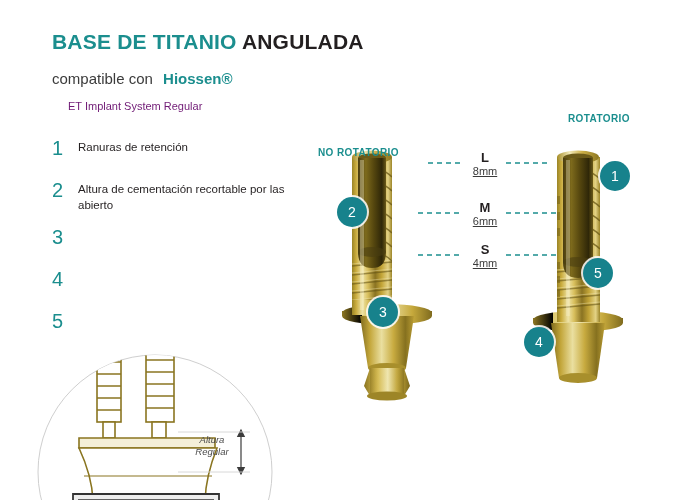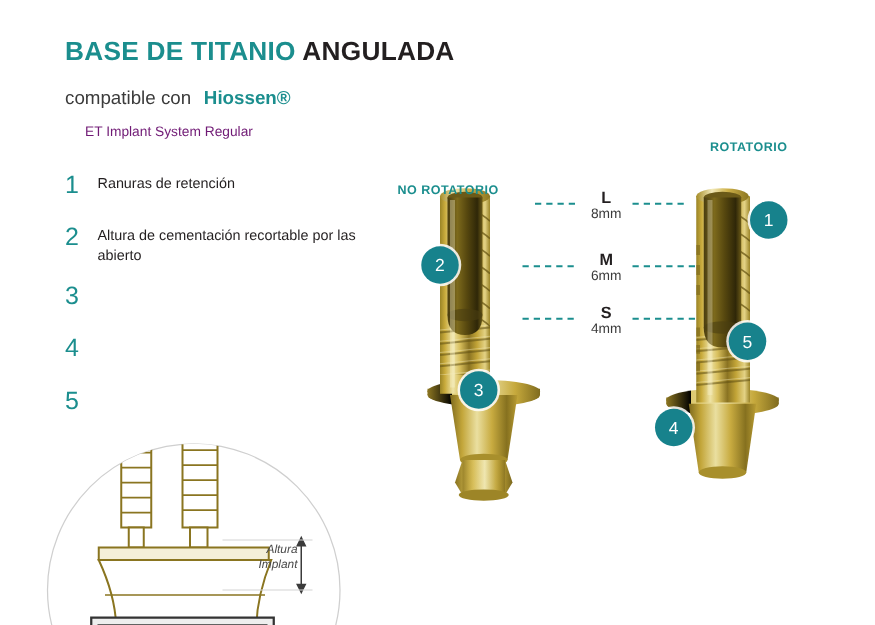--- a/index.html
+++ b/index.html
@@ -110,20 +110,21 @@
   .size-letter {
     font-size: 13px;
     font-weight: bold;
     color: #231f20;
     line-height: 1.1;
   }
   .size-mm {
     font-size: 11px;
     color: #3b3b3b;
     line-height: 1.2;
+    text-decoration: underline;
   }
   #size-L { top: 151px; }
   #size-M { top: 201px; }
   #size-S { top: 243px; }
 
   
   .badge {
     position: absolute;
     width: 30px;
     height: 30px;
@@ -145,21 +146,21 @@
   
   #inset-label {
     position: absolute;
     left: 186px;
     top: 434px;
     width: 52px;
     font-size: 9.5px;
     font-style: italic;
     color: #4a4a4a;
     line-height: 1.25;
-    text-align: right;
+    text-align: center;
   }
 
   svg { display: block; }
   #art {
     position: absolute;
     left: 0;
     top: 0;
   }
 </style>
 </head>
@@ -464,16 +465,16 @@
   </div>
 
   <div class="badge" id="badge-1">1</div>
   <div class="badge" id="badge-2">2</div>
   <div class="badge" id="badge-3">3</div>
   <div class="badge" id="badge-4">4</div>
   <div class="badge" id="badge-5">5</div>
 
   <div id="inset-label">
     <span>Altura</span><br>
-    <span>Implant</span>
+    <span>Regular</span>
   </div>
 
 </div>
 
 </body></html>

